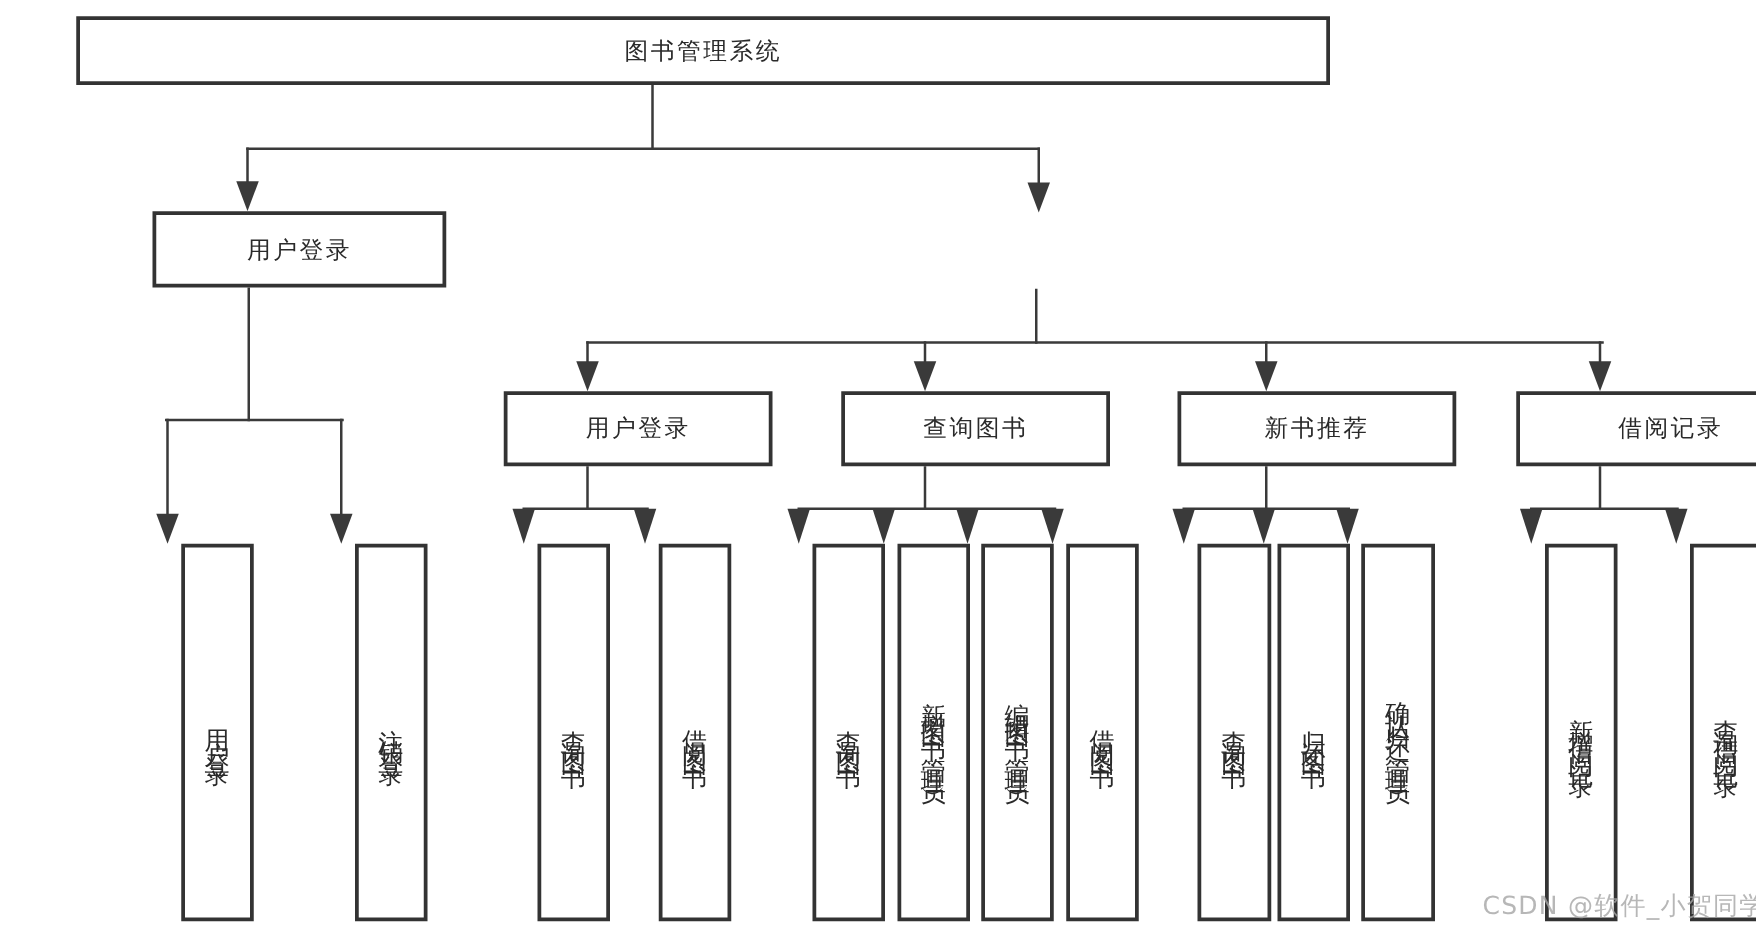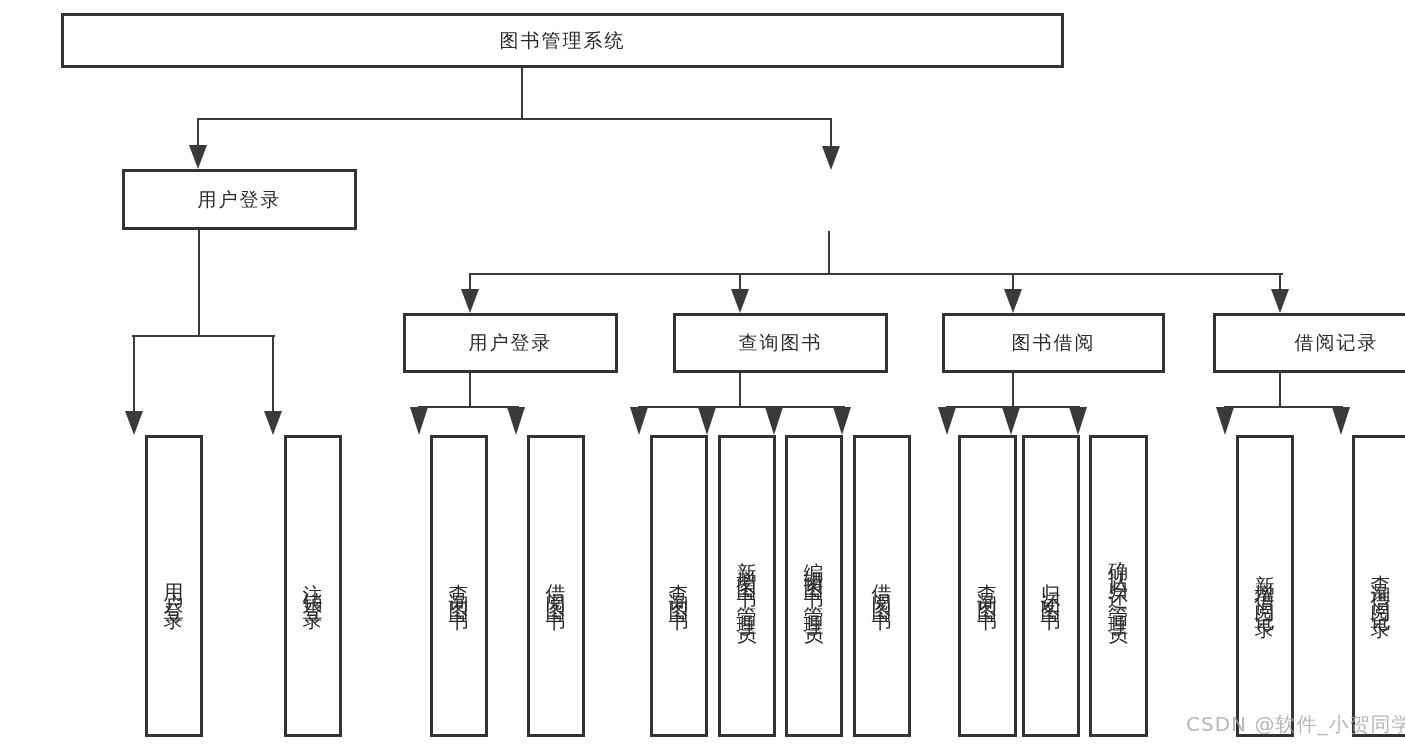--- a/index.html
+++ b/index.html
@@ -91,21 +91,21 @@
     <span class="lbl">用户登录</span>
   </div>
 
   <div class="box" style="left:363px;top:313px;width:215px;height:60px">
     <span class="lbl">用户登录</span>
   </div>
   <div class="box" style="left:633px;top:313px;width:215px;height:60px">
     <span class="lbl">查询图书</span>
   </div>
   <div class="box" style="left:902px;top:313px;width:223px;height:60px">
-    <span class="lbl">图书借阅</span>
+    <span class="lbl">新书推荐</span>
   </div>
   <div class="box" style="left:1173px;top:313px;width:247px;height:60px">
     <span class="lbl">借阅记录</span>
   </div>
 
   <div class="box v" style="left:105px;top:435px;width:58px;height:302px">
     <span class="lbl">用户登录</span>
   </div>
   <div class="box v" style="left:244px;top:435px;width:58px;height:302px">
     <span class="lbl">注销登录</span>

